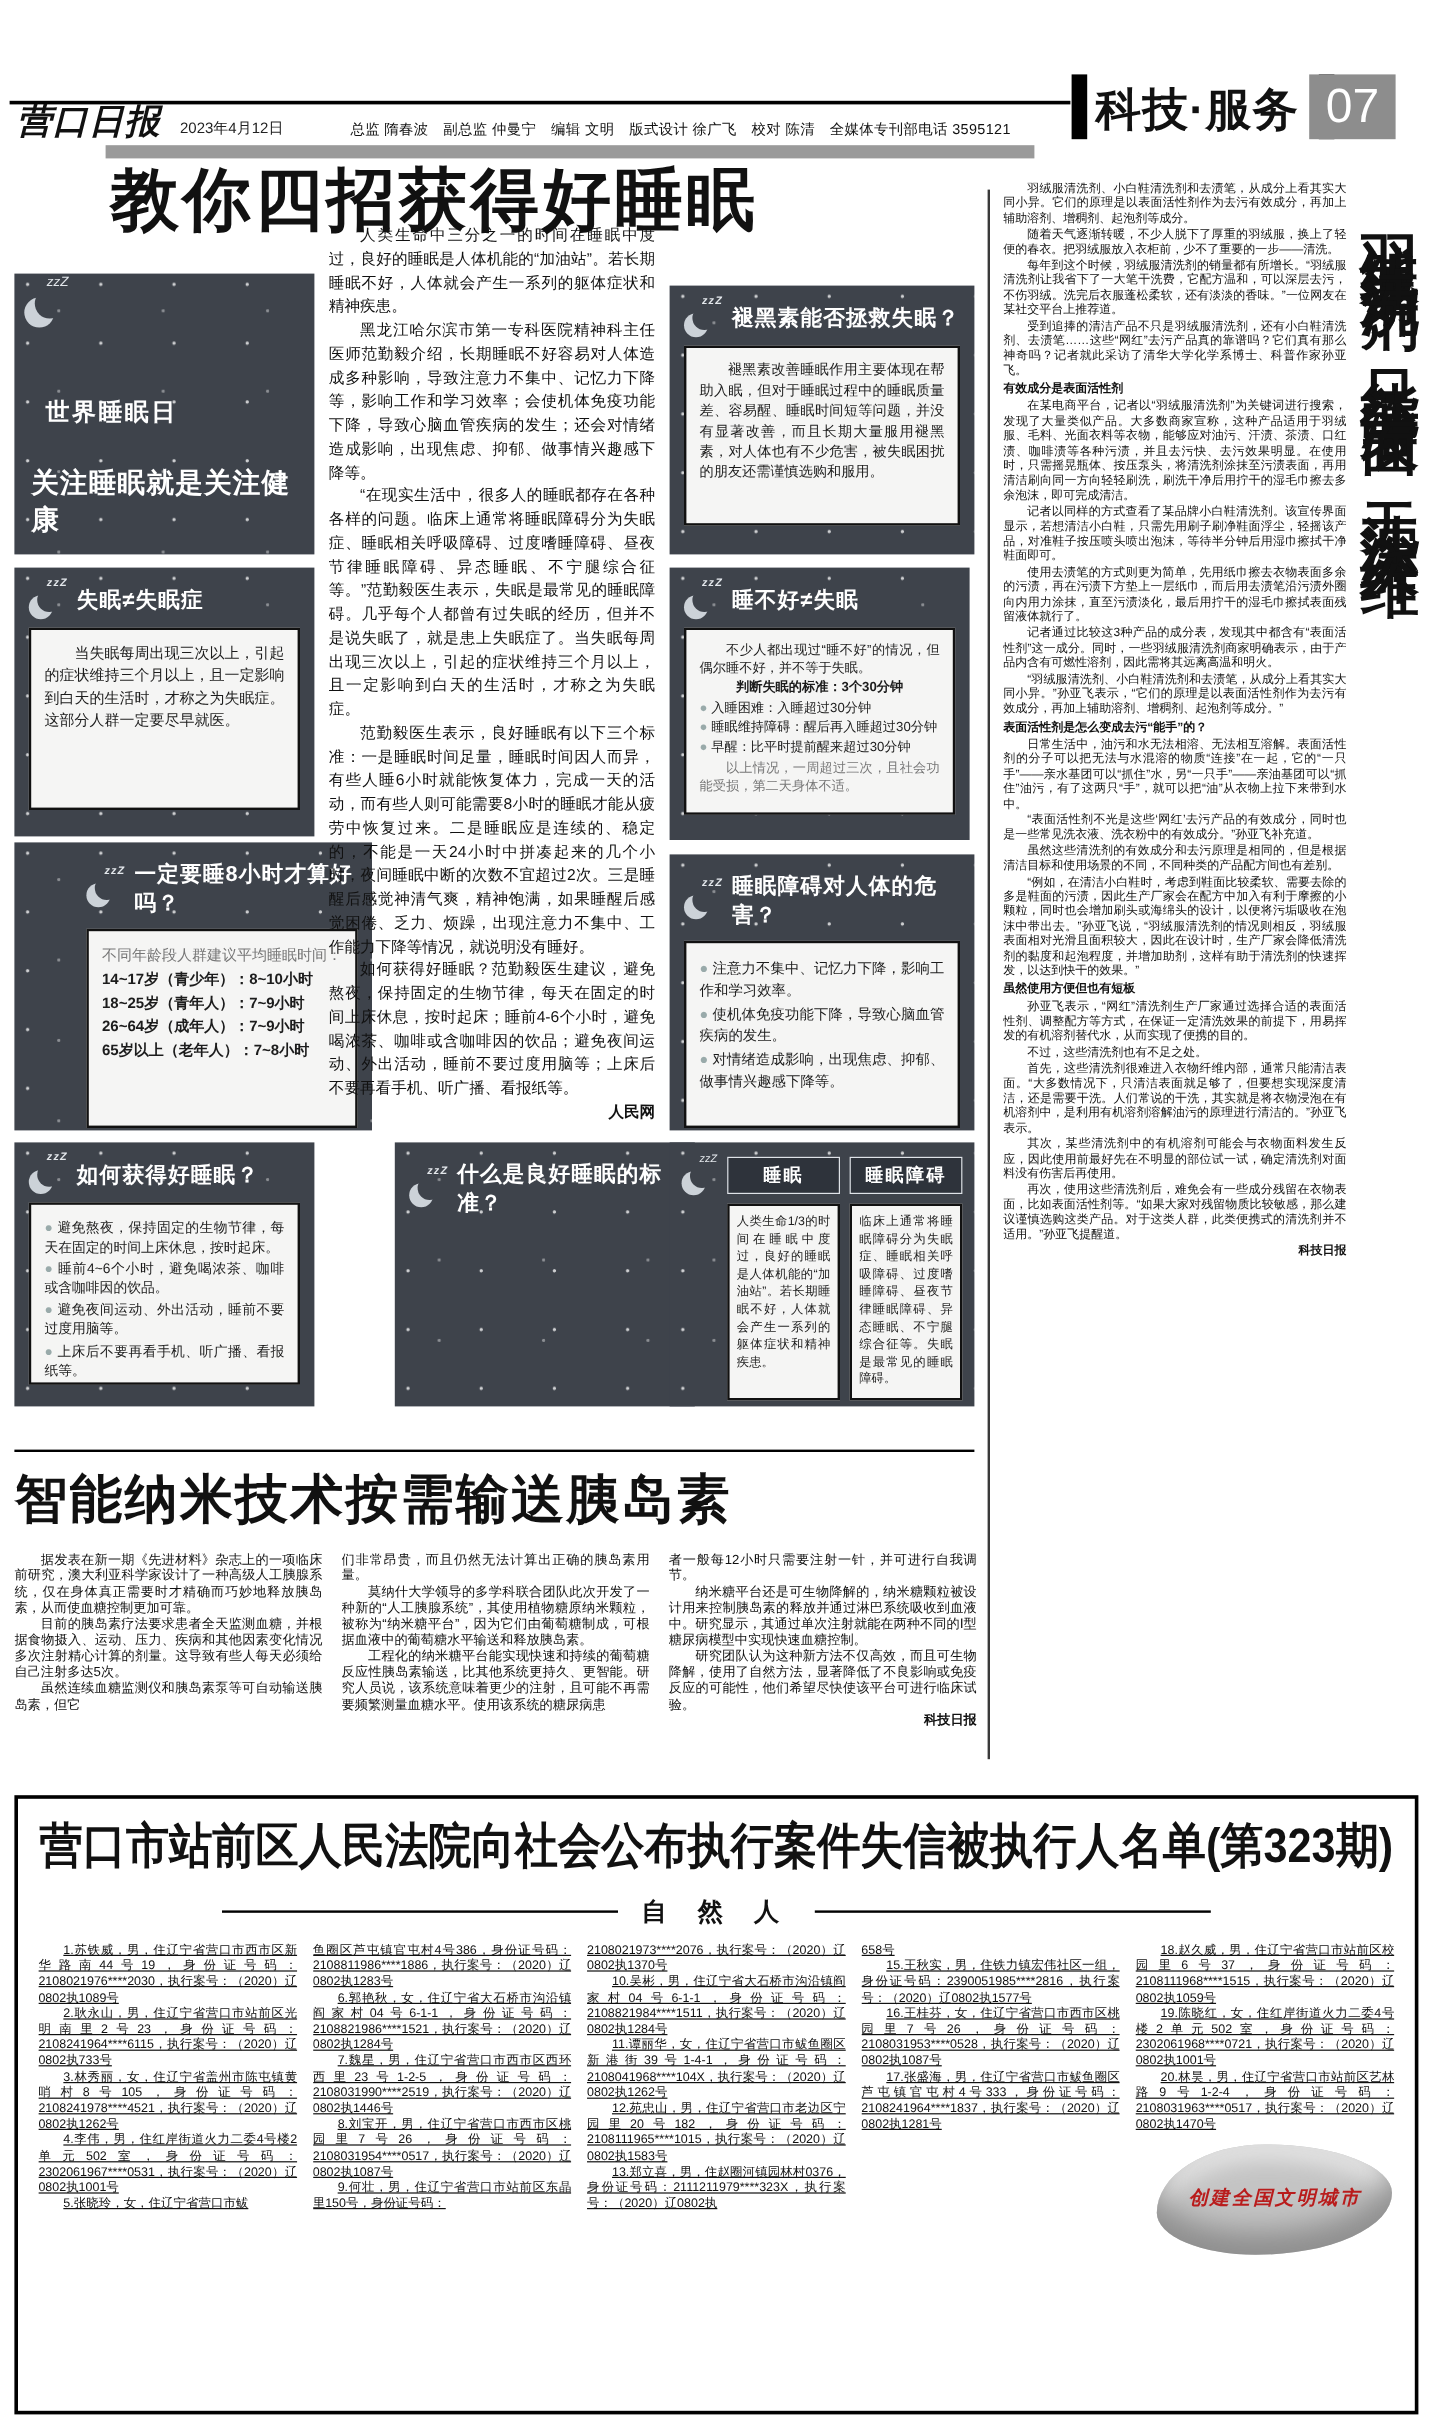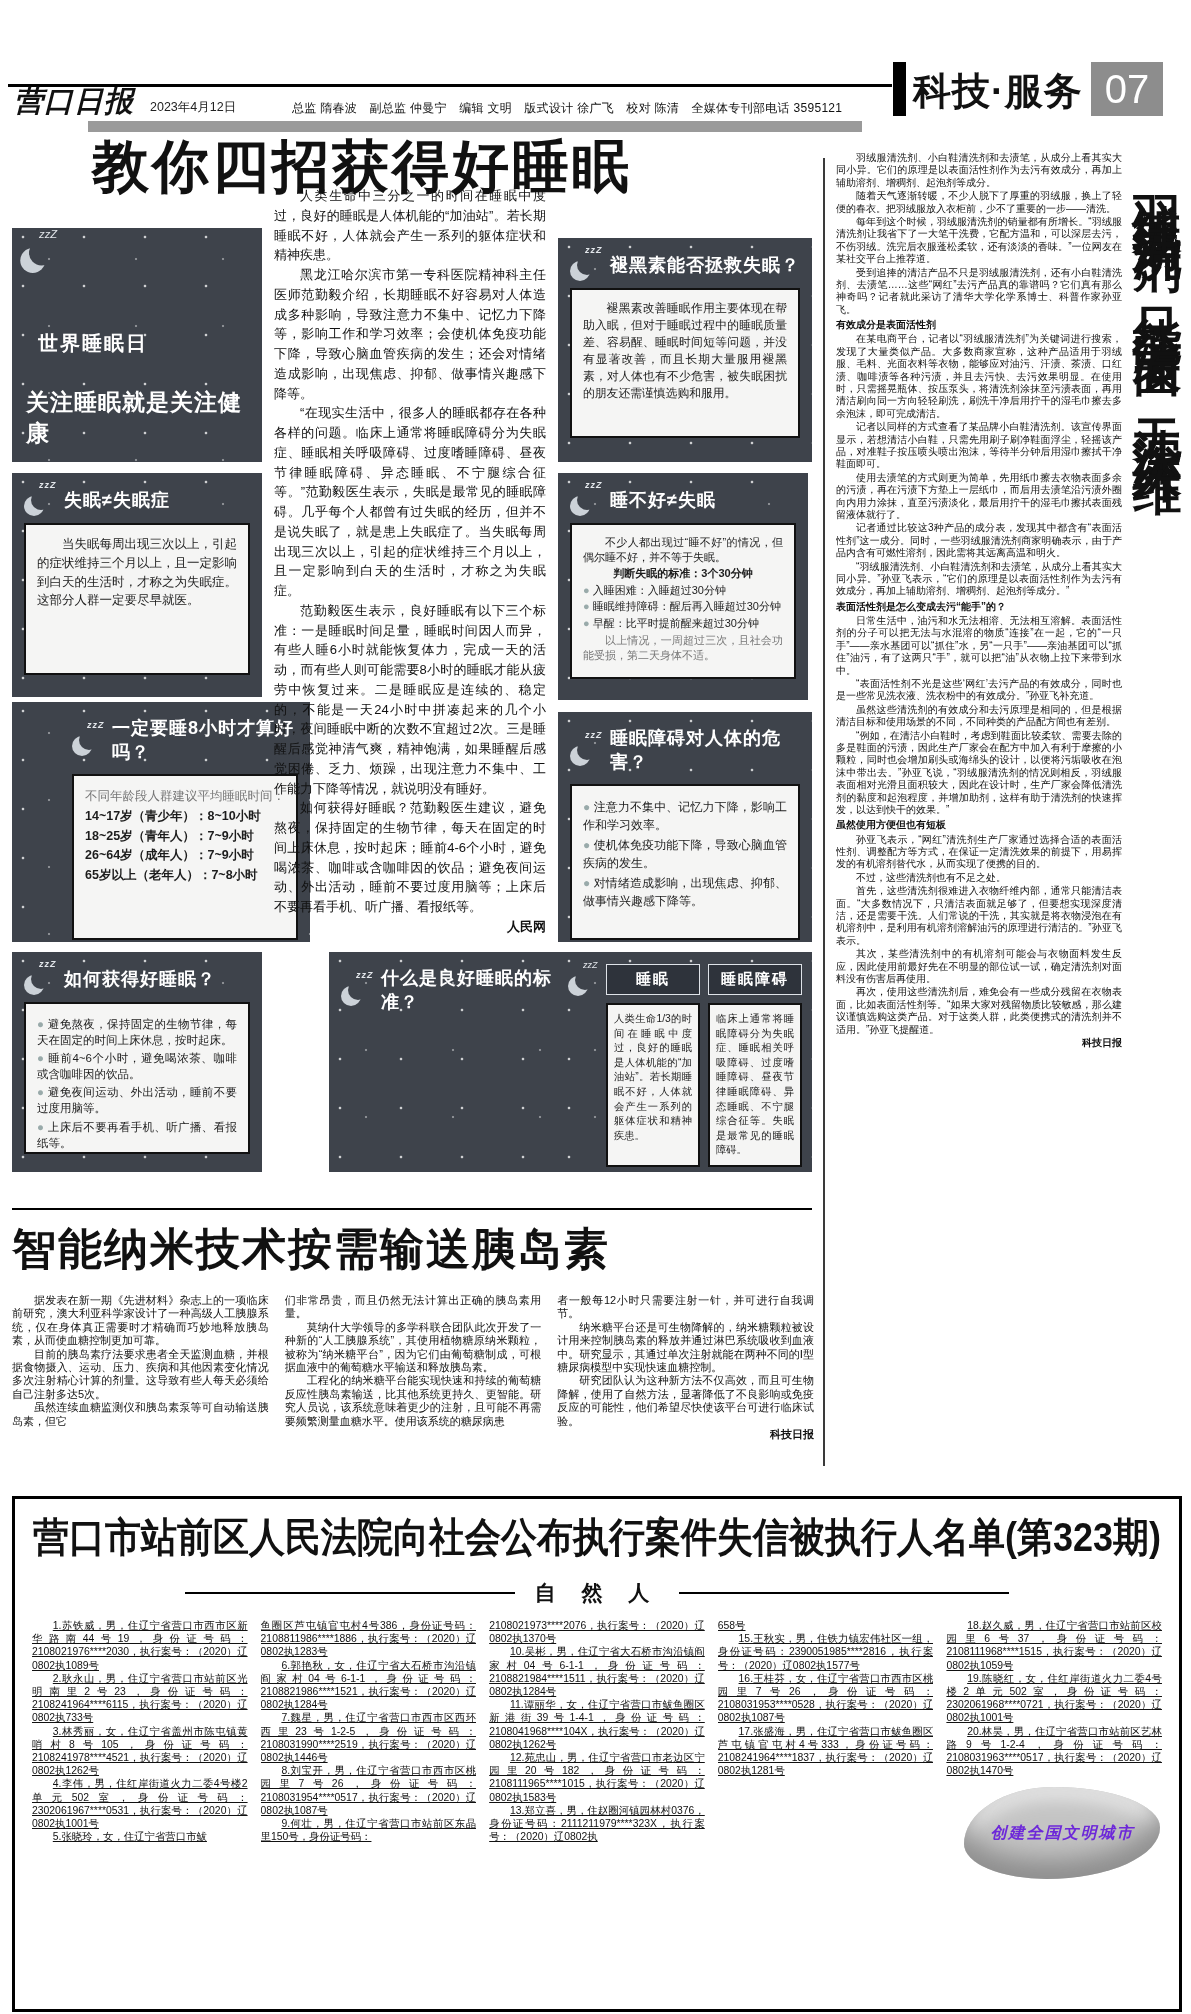--- a/index.html
+++ b/index.html
@@ -74,21 +74,21 @@
   .shline{flex:1;height:2px;background:#000;}
   #court-sub{font-size:21px;font-weight:bold;letter-spacing:10px;}
   #names{display:flex;gap:13px;margin:12px 17px 0;height:398px;overflow:hidden;}
   .ncol{flex:1;font-size:10.4px;line-height:1.27;text-align:justify;overflow:hidden;}
   .ncol p{margin:0;text-indent:2em;text-decoration:underline;}
   .ncol p.cont{text-indent:0;}
   #citylogo{margin:10px 0 0 18px;width:196px;height:92px;background:#c4c4c4;
             border-radius:46% 54% 58% 42% / 62% 44% 56% 38%;
             box-shadow:inset 0 -20px 24px #8f8f8f, inset 0 14px 16px #e2e2e2;
             display:flex;align-items:center;justify-content:center;
-            font-size:16px;font-weight:900;font-style:italic;letter-spacing:2px;color:#6d28d9;}
+            font-size:16px;font-weight:900;font-style:italic;letter-spacing:2px;color:#b91c1c;}
 </style>
 </head>
 <body>
 
 <div>
 
   <div class="abs" id="hdr-rule"></div>
   <div class="abs" id="masthead">营口日报</div>
   <div class="abs" id="date">2023年4月12日</div>
   <div class="abs" id="credits">总监 隋春波　副总监 仲曼宁　编辑 文明　版式设计 徐广飞　校对 陈清　全媒体专刊部电话 3595121</div>

